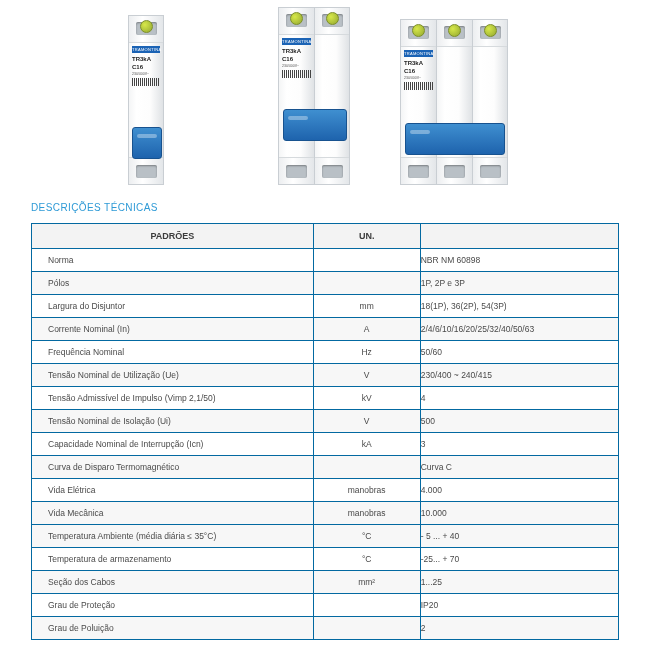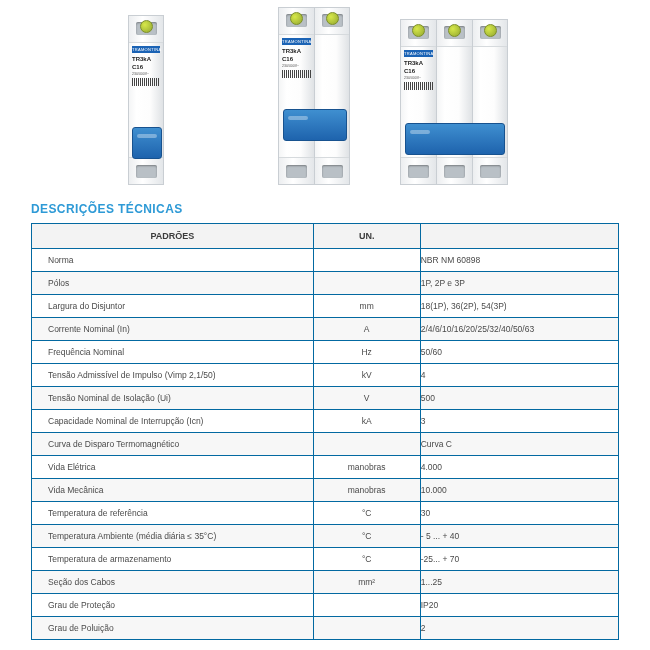--- a/index.html
+++ b/index.html
@@ -81,21 +81,21 @@
 
   .b1 .toggle{bottom:26px;}
   .b2 .toggle{bottom:44px;}
   .b3 .toggle{bottom:30px;}
 
   .row-poles{display:flex;height:100%;}
 
   
   .sec-title{
     position:absolute;left:31px;top:202px;
-    color:#2e9ad6;font-size:12px;font-weight:bold;letter-spacing:.4px;
+    color:#2e9ad6;font-size:10px;font-weight:normal;letter-spacing:.4px;
   }
 
   
   .tbl-wrap{position:absolute;left:31px;top:223px;width:588px;}
   table{border-collapse:collapse;width:588px;font-size:8.5px;}
   th,td{
     border:1px solid #0369a1;padding:0;height:22px;
     color:#4a4a4a;font-weight:normal;vertical-align:middle;
   }
   thead th{
@@ -223,20 +223,25 @@
           <tr class="alt">
             <td class="c1">Corrente Nominal (In)</td>
             <td class="c2">A</td>
             <td class="c3">2/4/6/10/16/20/25/32/40/50/63</td>
           </tr>
           <tr>
             <td class="c1">Frequência Nominal</td>
             <td class="c2">Hz</td>
             <td class="c3">50/60</td>
           </tr>
+          <tr class="alt">
+            <td class="c1">Tensão Nominal de Utilização (Ue)</td>
+            <td class="c2">V</td>
+            <td class="c3">230/400 ~ 240/415</td>
+          </tr>
           <tr>
             <td class="c1">Tensão Admissível de Impulso (Vimp 2,1/50)</td>
             <td class="c2">kV</td>
             <td class="c3">4</td>
           </tr>
           <tr class="alt">
             <td class="c1">Tensão Nominal de Isolação (Ui)</td>
             <td class="c2">V</td>
             <td class="c3">500</td>
           </tr>
@@ -253,25 +258,20 @@
           <tr>
             <td class="c1">Vida Elétrica</td>
             <td class="c2">manobras</td>
             <td class="c3">4.000</td>
           </tr>
           <tr class="alt">
             <td class="c1">Vida Mecânica</td>
             <td class="c2">manobras</td>
             <td class="c3">10.000</td>
           </tr>
-          <tr>
-            <td class="c1">Temperatura de referência</td>
-            <td class="c2">°C</td>
-            <td class="c3">30</td>
-          </tr>
           <tr class="alt">
             <td class="c1">Temperatura Ambiente (média diária ≤ 35°C)</td>
             <td class="c2">°C</td>
             <td class="c3">- 5 ... + 40</td>
           </tr>
           <tr>
             <td class="c1">Temperatura de armazenamento</td>
             <td class="c2">°C</td>
             <td class="c3">-25... + 70</td>
           </tr>

